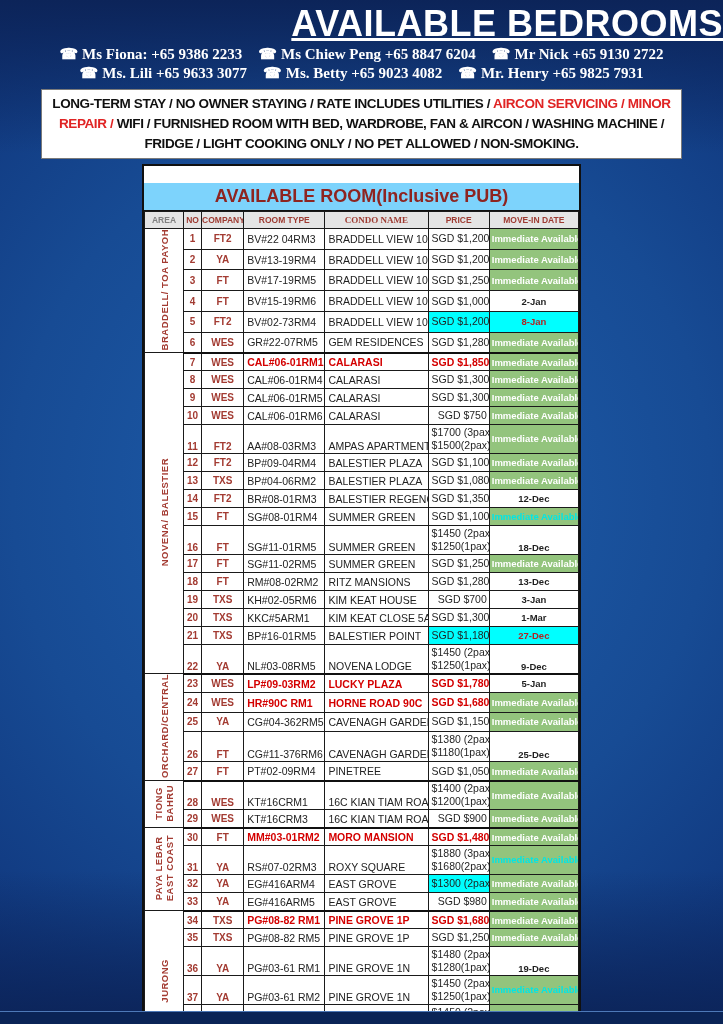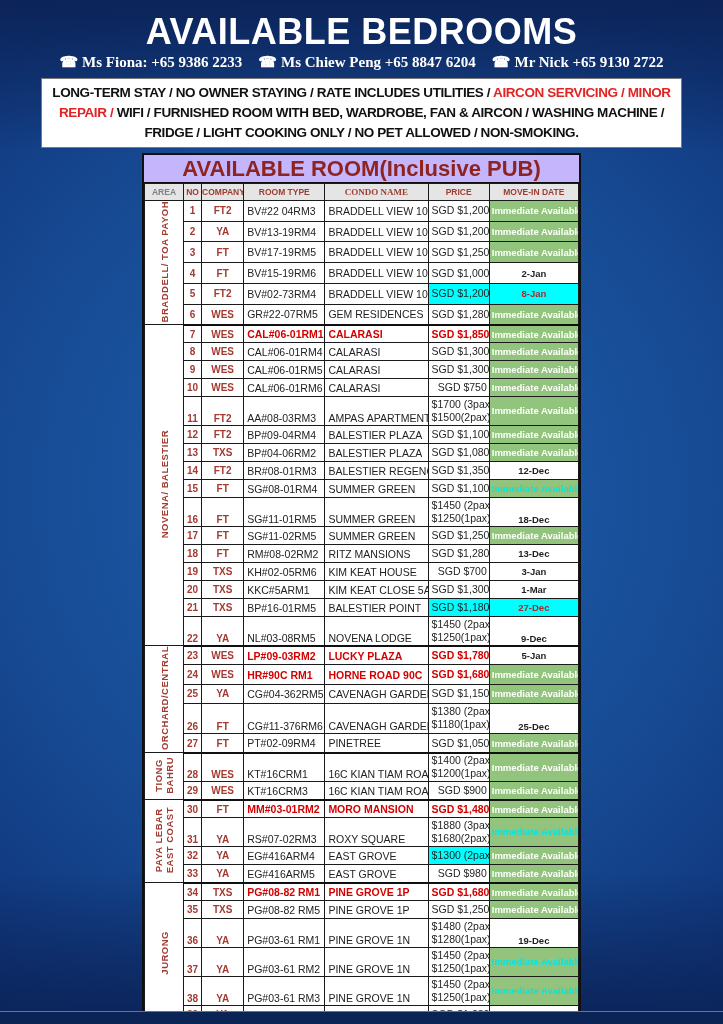--- a/index.html
+++ b/index.html
@@ -4,39 +4,39 @@
 <style>
   html,body{margin:0;padding:0;}
   body{
     width:723px;height:1024px;position:relative;overflow:hidden;
     font-family:"Liberation Sans",sans-serif;
     background:
       linear-gradient(180deg,#0c2459 0%,rgba(12,36,89,0) 15%,rgba(12,36,89,0) 85%,#0c2459 100%),
       radial-gradient(ellipse 115% 85% at 50% 48%, #1e5fae 0%, #174b94 42%, #0f347a 72%, #0b2a66 100%);
   }
   .top-title{
-    margin:0;padding-top:12px;text-align:center;color:#ffffff;
-    font-size:36px;font-weight:bold;letter-spacing:0.5px;line-height:40px;
+    margin:0;padding-top:4px;text-align:right;color:#ffffff;
+    font-size:36px;font-weight:bold;letter-spacing:0.5px;line-height:40px;text-decoration:underline;
   }
   .contacts{
     margin-top:1px;text-align:center;color:#ffffff;
     font-family:"Liberation Serif",serif;font-weight:bold;font-size:15px;line-height:19px;
   }
   .contact{margin:8px 8px;white-space:nowrap;}
   .phone-icon{margin-right:4px;}
   .disclaimer{
     width:641px;margin:6px auto 0;background:#ffffff;border:1px solid #7a7a7a;
     padding:4px 9px;text-align:center;font-weight:bold;font-size:13.5px;
     letter-spacing:-0.4px;line-height:20px;color:#101010;box-sizing:border-box;
   }
   .disclaimer .red{color:#e02424;}
   .table-wrap{width:439px;margin:5px auto 0;border:2px solid #101010;background:#ffffff;box-sizing:border-box;}
   .table-title{
-    background:#c4b5fd;color:#8e2420;font-weight:bold;font-size:22px;
-    text-align:center;height:27px;line-height:27px;border-bottom:1px solid #101010;
+    background:#7dd3fc;color:#8e2420;font-weight:bold;font-size:18px;
+    text-align:center;height:27px;line-height:27px;border-bottom:1px solid #101010;margin-top:17px;
   }
   table{border-collapse:collapse;table-layout:fixed;width:100%;}
   th{
     background:#e5e5e5;color:#9e3b32;font-size:8.5px;font-weight:bold;height:16px;
     border:1px solid #1a1a1a;padding:0;overflow:hidden;white-space:nowrap;
   }
   th.area-h{color:#808080;}
   th.serif{font-family:"Liberation Serif",serif;font-size:9px;}
   td{
     border:1px solid #1a1a1a;font-size:10.5px;color:#222222;background:#ffffff;
@@ -69,20 +69,21 @@
   .pc-red{color:#c00000;}
   .bottom-bar{position:absolute;left:0;bottom:0;width:723px;height:12px;background:#0a2456;border-top:1px solid #4d79b8;}
 </style>
 </head>
 <body>
 
 <div class="page">
   <h1 class="top-title">AVAILABLE BEDROOMS</h1>
   <div class="contacts">
       <div class="contact-line"><span class="contact"><span class="phone-icon">☎</span><span>Ms Fiona: +65 9386 2233</span></span><span class="contact"><span class="phone-icon">☎</span><span>Ms Chiew Peng +65 8847 6204</span></span><span class="contact"><span class="phone-icon">☎</span><span>Mr Nick +65 9130 2722</span></span></div>
+      <div class="contact-line"><span class="contact"><span class="phone-icon">☎</span><span>Ms. Lili +65 9633 3077</span></span><span class="contact"><span class="phone-icon">☎</span><span>Ms. Betty +65 9023 4082</span></span><span class="contact"><span class="phone-icon">☎</span><span>Mr. Henry +65 9825 7931</span></span></div>
     </div>
   <div class="disclaimer">
     <div><span>LONG-TERM STAY / NO OWNER STAYING / RATE INCLUDES UTILITIES / </span><span class="red">AIRCON SERVICING / MINOR REPAIR /</span><span> WIFI / FURNISHED ROOM WITH BED, WARDROBE, FAN &amp; AIRCON / WASHING MACHINE / FRIDGE / LIGHT COOKING ONLY / NO PET ALLOWED / NON-SMOKING.</span></div>
   </div>
   <div class="table-wrap">
     <div class="table-title">AVAILABLE ROOM(Inclusive PUB)</div>
     <table>
       <colgroup>
         <col style="width:39px">
           <col style="width:18px">

